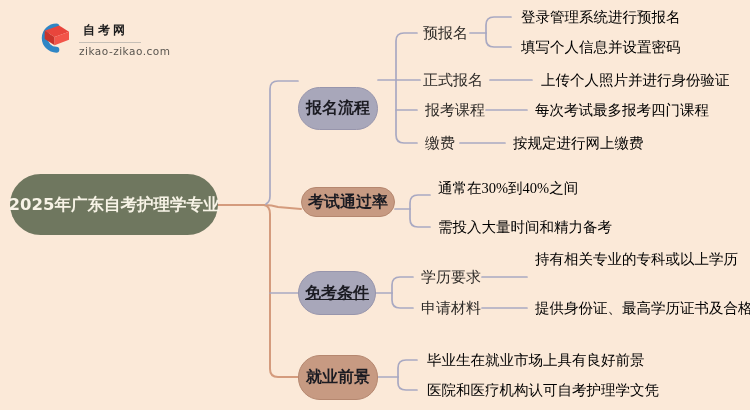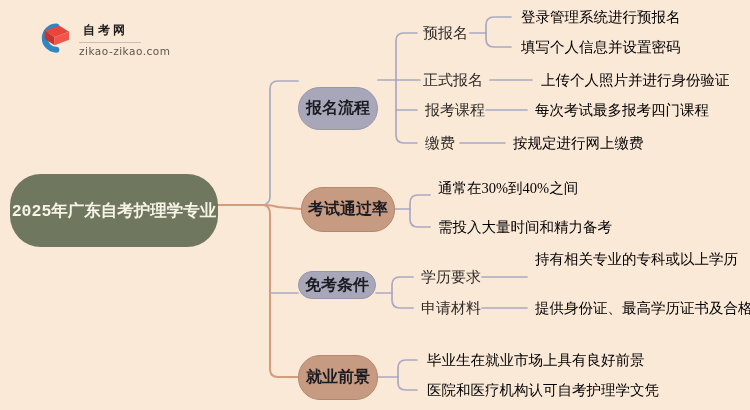--- a/index.html
+++ b/index.html
@@ -86,31 +86,31 @@
     <polygon points="13,9 13,18 24,25 24,16" fill="#c9332b"></polygon>
     <polygon points="24,16 24,25 40,19 40,10" fill="#f2554a"></polygon>
   </svg>
   <div id="logo-text">
     <div id="logo-name">自考网</div>
     <div id="logo-rule"></div>
     <div id="logo-url">zikao-zikao.com</div>
   </div>
 </div>
 
-<div class="pill pill-root" style="left:10px;top:174px;width:208px;height:73px;font-family:Liberation Mono, monospace;">
+<div class="pill pill-root" style="left:10px;top:174px;width:208px;height:61px;">
   <span>2025年广东自考护理学专业</span>
 </div>
 
 <div class="pill pill-gray" style="left:298px;top:59px;width:80px;height:43px;margin-top:28px;">
   <span>报名流程</span>
 </div>
-<div class="pill pill-rose" style="left:301px;top:187px;width:94px;height:45px;">
+<div class="pill pill-rose" style="left:301px;top:187px;width:94px;height:30px;">
   <span>考试通过率</span>
 </div>
-<div class="pill pill-gray" style="left:298px;top:271px;width:78px;height:28px;">
+<div class="pill pill-gray" style="left:298px;top:271px;width:78px;height:44px;text-decoration:underline;">
   <span>免考条件</span>
 </div>
 <div class="pill pill-rose" style="left:298px;top:355px;width:80px;height:45px;">
   <span>就业前景</span>
 </div>
 
 <div class="abs vcenter sub" style="left:423px;top:33px;">预报名</div>
 <div class="abs vcenter sub" style="left:423px;top:80px;">正式报名</div>
 <div class="abs vcenter sub" style="left:425px;top:110px;">报考课程</div>
 <div class="abs vcenter sub" style="left:425px;top:143px;">缴费</div>

